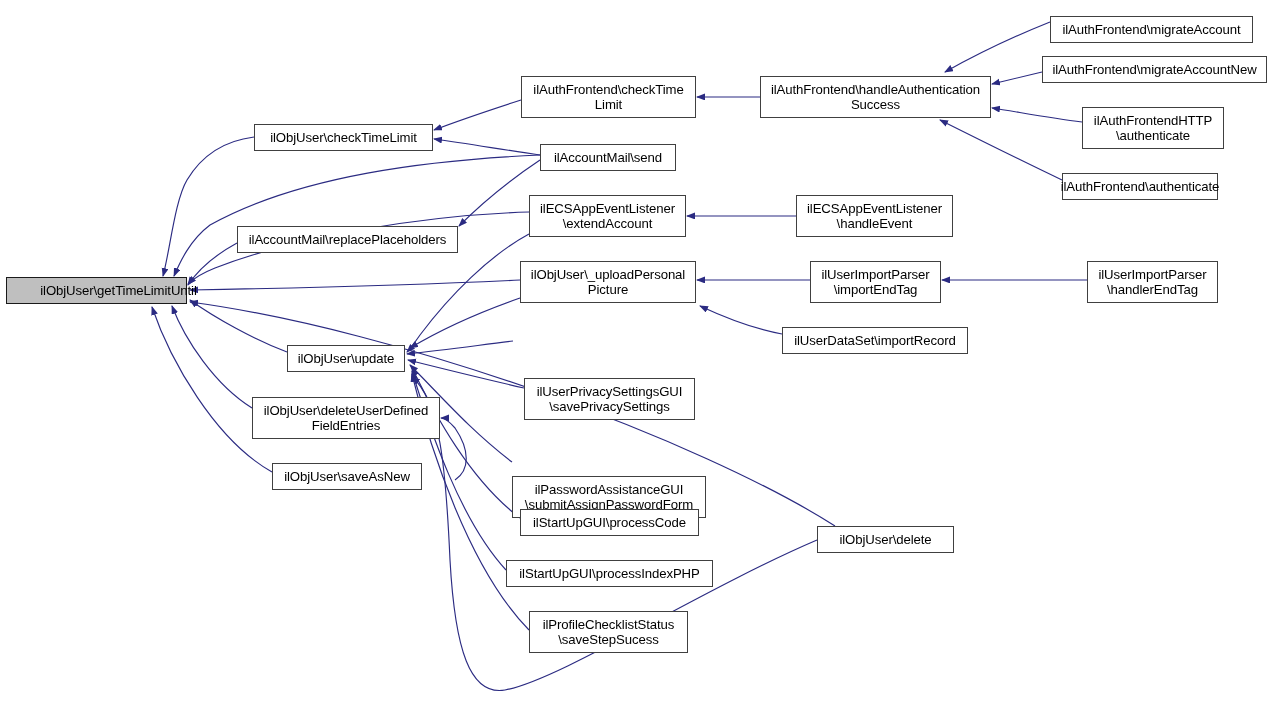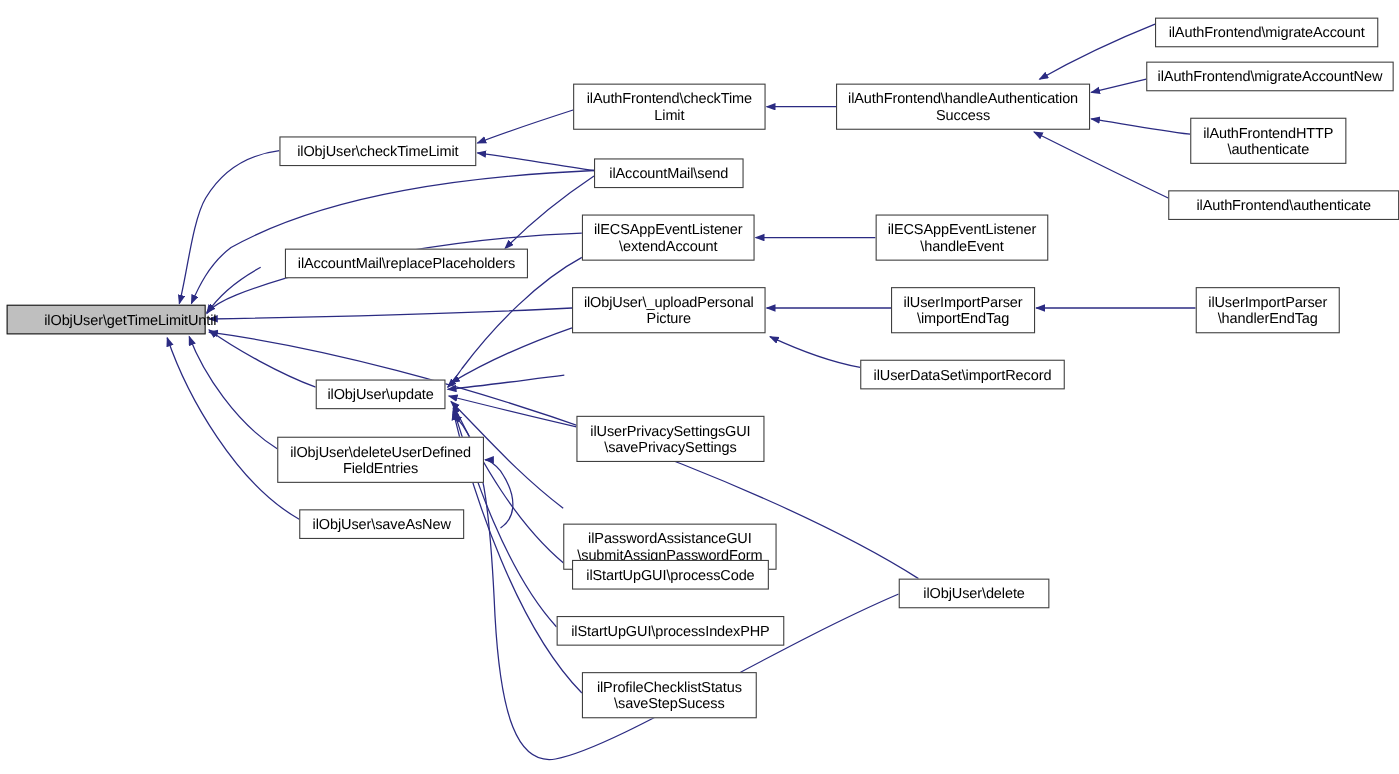--- a/index.html
+++ b/index.html
@@ -57,23 +57,23 @@
 <div class="node root" style="left: 6px; top: 277px; width: 181px; height: 27px;">ilObjUser\getTimeLimitUntil</div>
     <div class="node" style="left: 254px; top: 124px; width: 179px; height: 27px;">ilObjUser\checkTimeLimit</div>
     <div class="node" style="left: 521px; top: 76px; width: 175px; height: 42px;">ilAuthFrontend\checkTime
 Limit</div>
     <div class="node" style="left: 760px; top: 76px; width: 231px; height: 42px;">ilAuthFrontend\handleAuthentication
 Success</div>
     <div class="node" style="left: 1050px; top: 4px; width: 203px; height: 27px; margin-top: 12px;">ilAuthFrontend\migrateAccount</div>
     <div class="node" style="left: 1042px; top: 56px; width: 225px; height: 27px;">ilAuthFrontend\migrateAccountNew</div>
     <div class="node" style="left: 1082px; top: 107px; width: 142px; height: 42px;">ilAuthFrontendHTTP
 \authenticate</div>
-    <div class="node" style="left: 1062px; top: 173px; width: 210px; height: 27px;">ilAuthFrontend\authenticate</div>
+    <div class="node" style="left: 1062px; top: 173px; width: 156px; height: 27px;">ilAuthFrontend\authenticate</div>
     <div class="node" style="left: 540px; top: 144px; width: 136px; height: 27px;">ilAccountMail\send</div>
-    <div class="node" style="left: 237px; top: 226px; width: 221px; height: 27px; margin-left: 22px;">ilAccountMail\replacePlaceholders</div>
+    <div class="node" style="left: 237px; top: 226px; width: 221px; height: 27px;">ilAccountMail\replacePlaceholders</div>
     <div class="node" style="left: 529px; top: 195px; width: 157px; height: 42px;">ilECSAppEventListener
 \extendAccount</div>
     <div class="node" style="left: 796px; top: 195px; width: 157px; height: 42px;">ilECSAppEventListener
 \handleEvent</div>
     <div class="node" style="left: 520px; top: 261px; width: 176px; height: 42px;">ilObjUser\_uploadPersonal
 Picture</div>
     <div class="node" style="left: 810px; top: 261px; width: 131px; height: 42px;">ilUserImportParser
 \importEndTag</div>
     <div class="node" style="left: 1087px; top: 261px; width: 131px; height: 42px;">ilUserImportParser
 \handlerEndTag</div>

